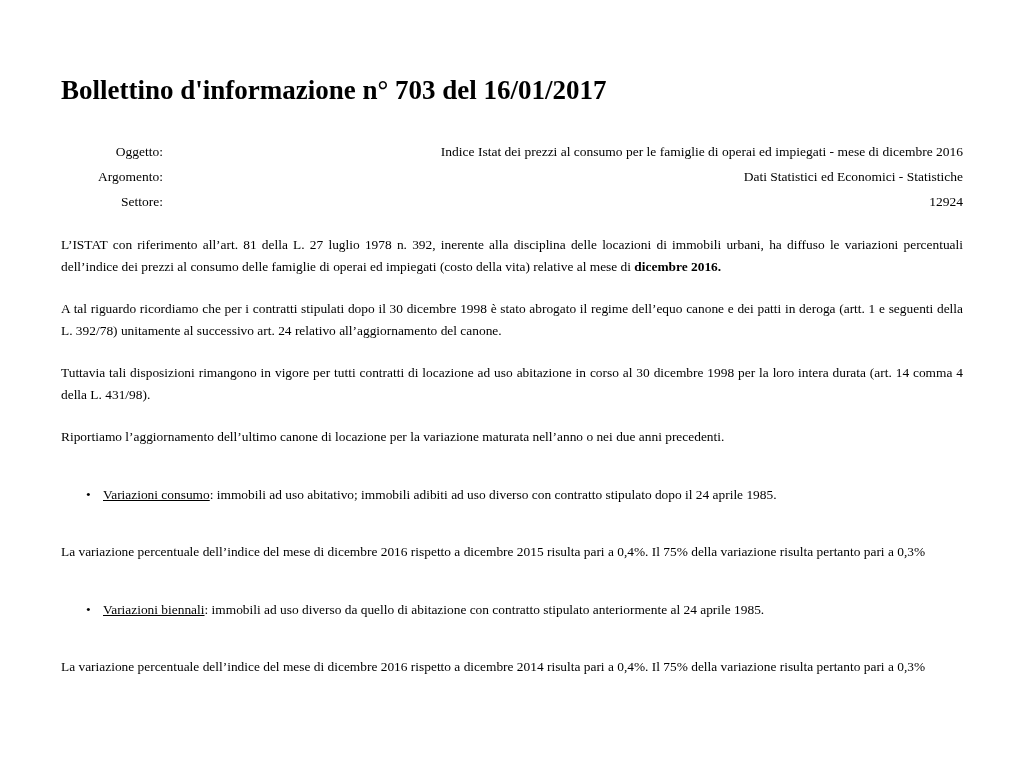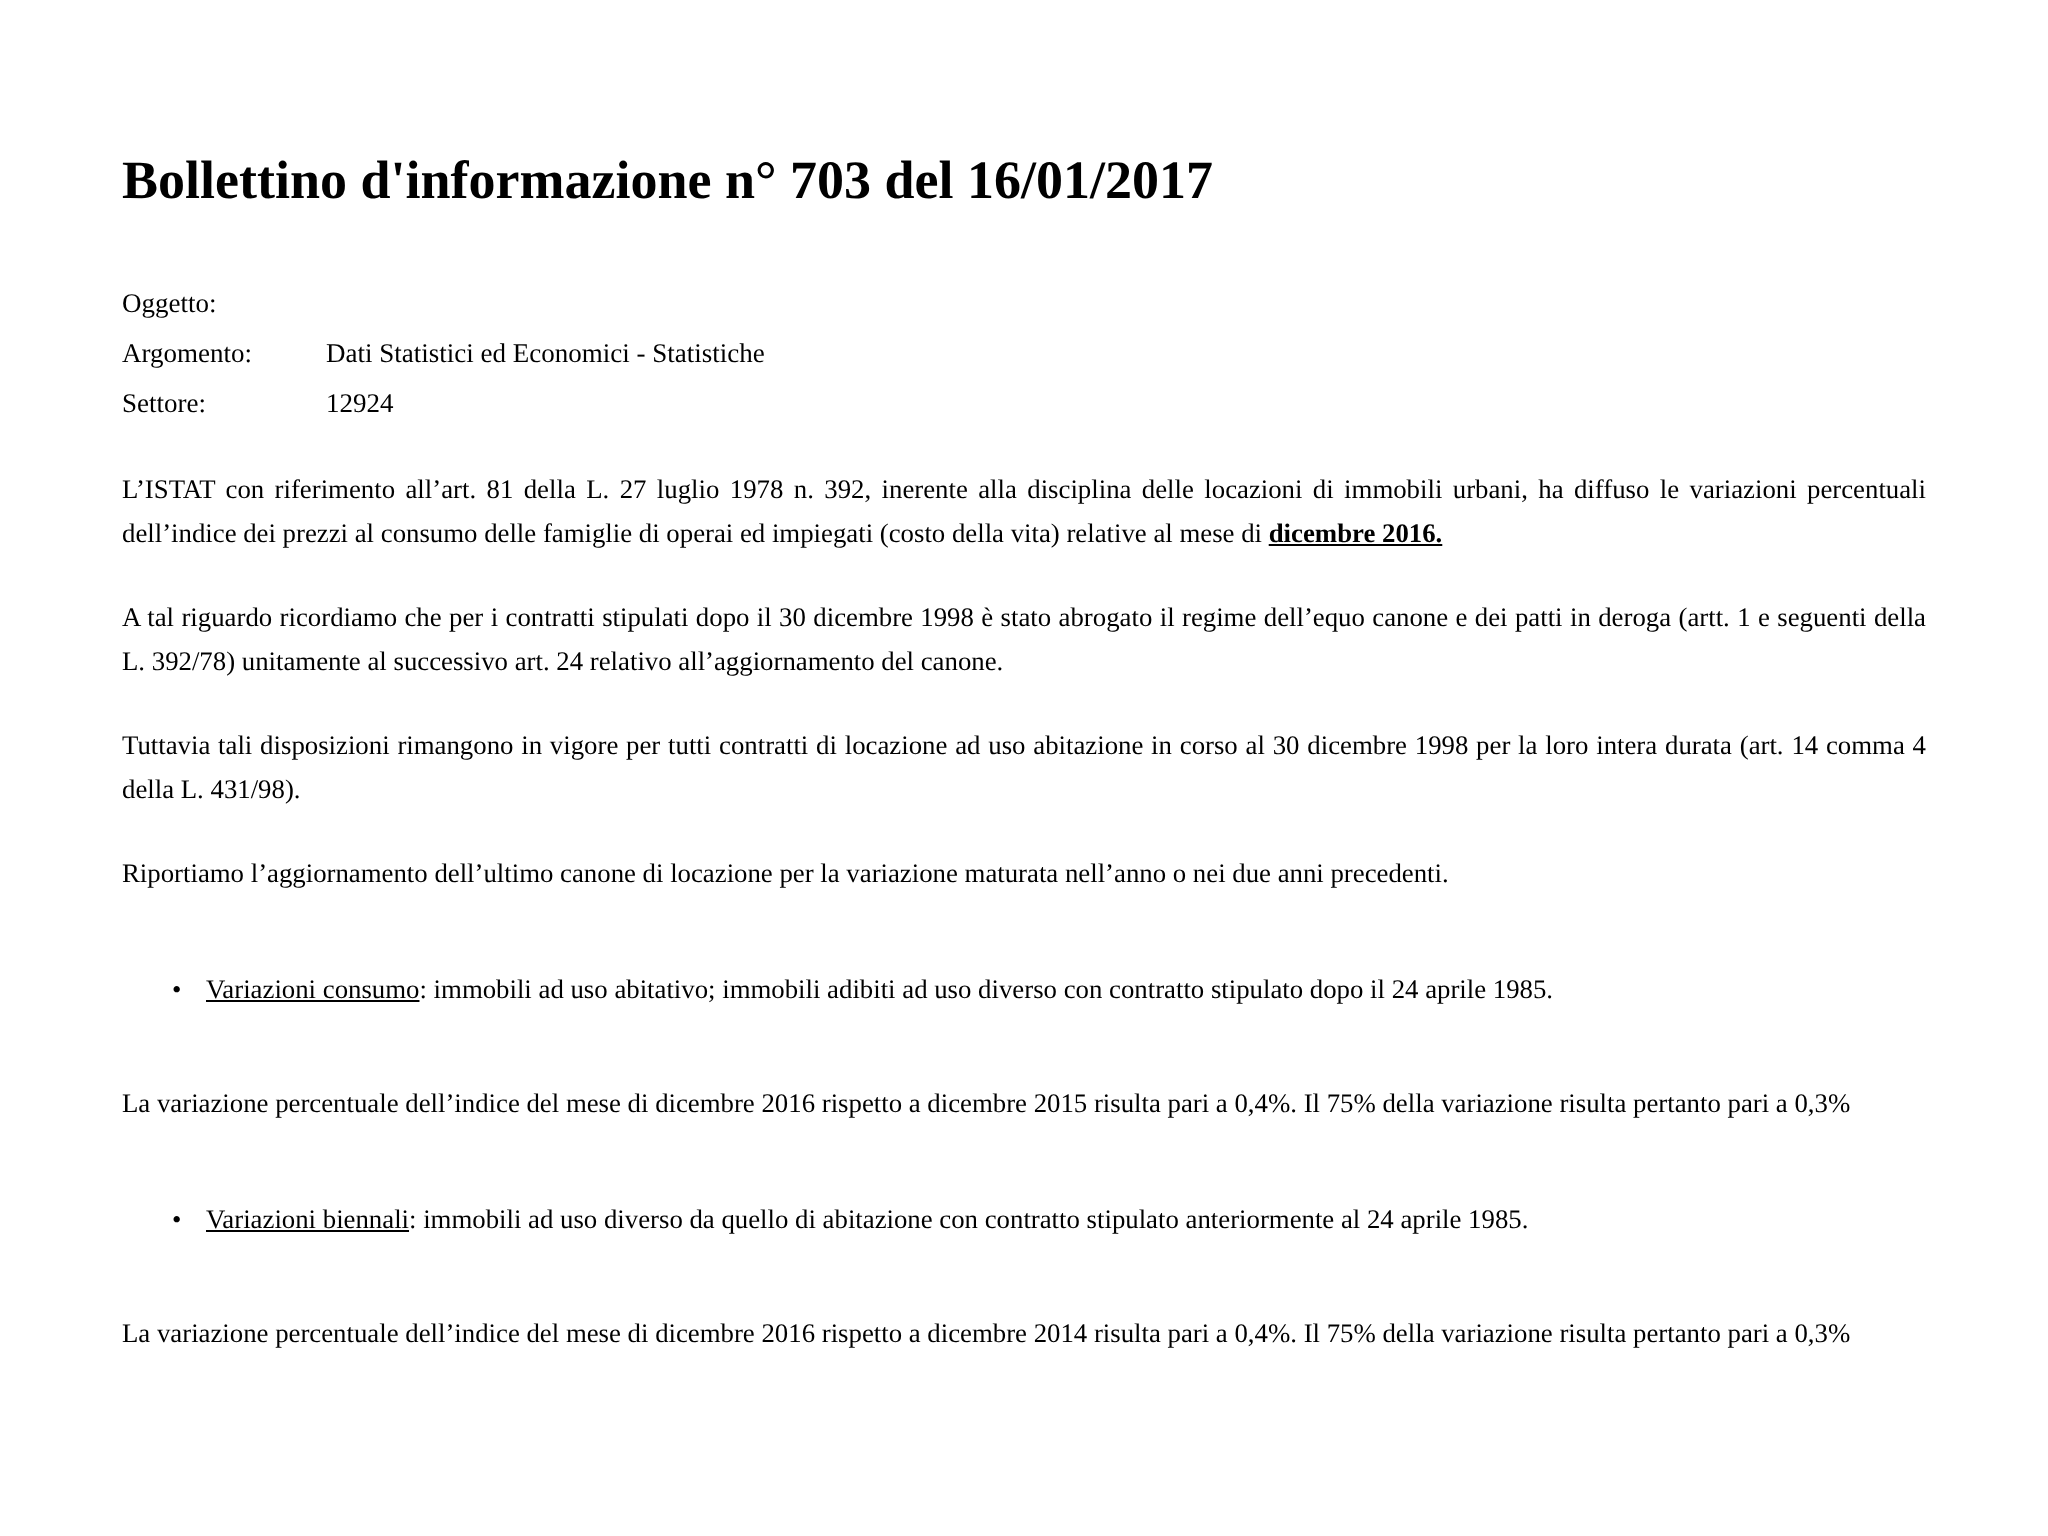--- a/index.html
+++ b/index.html
@@ -29,20 +29,21 @@
     letter-spacing: 0px;
   }
   .metadata {
     font-size: 13.5px;
     line-height: 25px;
     margin: 0 0 20px 0;
   }
   .meta-row {
     display: grid;
     grid-template-columns: 102px 1fr;
+    text-align: right;
   }
   .meta-label { display: block; }
   .meta-value { display: block; white-space: nowrap; }
   p.body-par {
     font-size: 13.4px;
     line-height: 21.5px;
     text-align: justify;
     margin: 0 0 21px 0;
   }
   ul.bullet-list {
@@ -56,32 +57,33 @@
     font-size: 13.4px;
     line-height: 21.5px;
   }
   ul.bullet-list li .bullet-marker {
     position: absolute;
     left: 25px;
     top: 0;
     font-size: 13.4px;
   }
   .u { text-decoration: underline; }
-  .bold-u { font-weight: bold; text-decoration: underline; }
+  .bold-u { font-weight: bold; }
 </style>
 </head>
 <body>
 
 <div class="page">
 
   <h1 class="doc-title">Bollettino d'informazione n° 703 del 16/01/2017</h1>
 
   <div class="metadata">
     <div class="meta-row">
       <span class="meta-label">Oggetto:</span>
+      <span class="meta-value">Indice Istat dei prezzi al consumo per le famiglie di operai ed impiegati - mese di dicembre 2016</span>
     </div>
     <div class="meta-row">
       <span class="meta-label">Argomento:</span>
       <span class="meta-value">Dati Statistici ed Economici - Statistiche</span>
     </div>
     <div class="meta-row">
       <span class="meta-label">Settore:</span>
       <span class="meta-value">12924</span>
     </div>
   </div>

